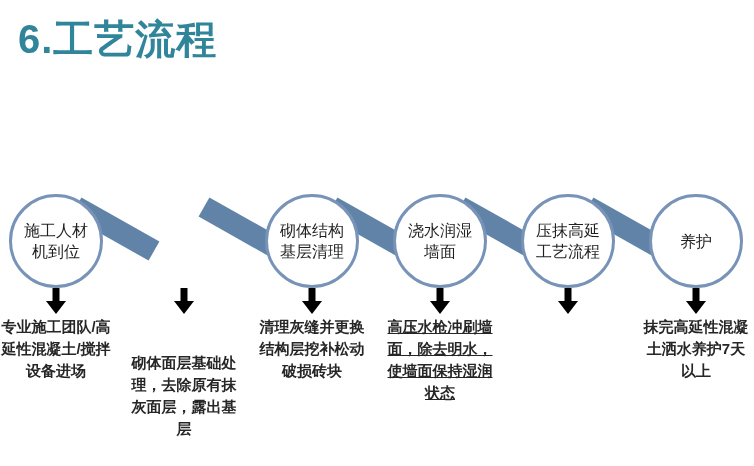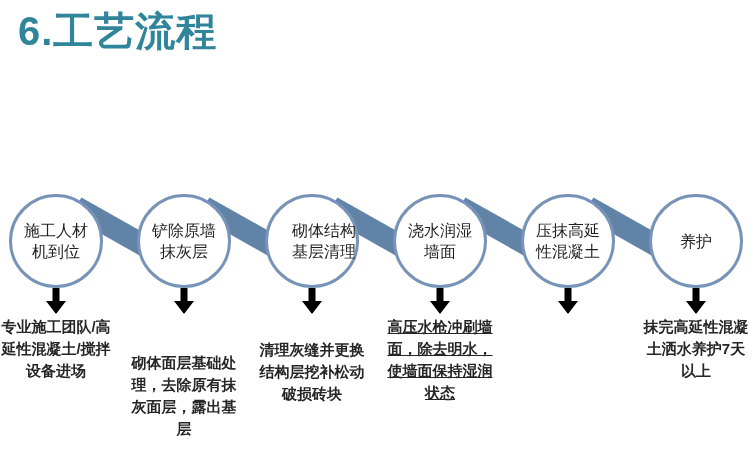--- a/index.html
+++ b/index.html
@@ -10,21 +10,21 @@
     position: relative;
     width: 754px;
     height: 466px;
     background: #ffffff;
     overflow: hidden;
   }
 
   .slide-title {
     position: absolute;
     left: 18px;
-    top: 4px;
+    top: 12px;
     font-size: 40px;
     font-weight: bold;
     color: #31859B;
     letter-spacing: 1px;
     white-space: nowrap;
   }
 
   .connector-layer {
     position: absolute;
     left: 0;
@@ -65,21 +65,21 @@
     line-height: 22px;
     color: #262626;
     text-align: center;
     white-space: pre-line;
     z-index: 1;
   }
 
   
   .c1 { left: 9px; align-items: center; }   .d1 { left: -6px; }
   .c2 { left: 137px; } .d2 { left: 122px; margin-top: 36px; }
-  .c3 { left: 265px; justify-content: flex-end; } .d3 { left: 250px; margin-top: 23px; }
+  .c3 { left: 265px; } .d3 { left: 250px; }
   .c4 { left: 393px; } .d4 { left: 378px; text-decoration: underline; }
   .c5 { left: 521px; } .d5 { left: 506px; }
   .c6 { left: 649px; } .d6 { left: 634px; }
 </style>
 </head>
 <body>
 
 <div class="slide">
 
   <div class="slide-title">6.工艺流程</div>
@@ -115,35 +115,31 @@
     <g>
       <rect x="692.5" y="288" width="7" height="14" fill="#000"></rect>
       <polygon points="686,301 706,301 696,314" fill="#000"></polygon>
     </g>
   </svg>
 
   <div class="step-circle c1">
     <div class="step-label">施工人材
 机到位</div>
   </div>
-  <div class="step-circle c2">
-    <div class="step-label">铲除原墙
-抹灰层</div>
-  </div>
   <div class="step-circle c3">
     <div class="step-label">砌体结构
 基层清理</div>
   </div>
   <div class="step-circle c4">
     <div class="step-label">浇水润湿
 墙面</div>
   </div>
   <div class="step-circle c5">
     <div class="step-label">压抹高延
-性混凝土</div>
+工艺流程</div>
   </div>
   <div class="step-circle c6">
     <div class="step-label">养护</div>
   </div>
 
   <div class="step-desc d1">专业施工团队/高
 延性混凝土/搅拌
 设备进场</div>
   <div class="step-desc d2">砌体面层基础处
 理，去除原有抹

